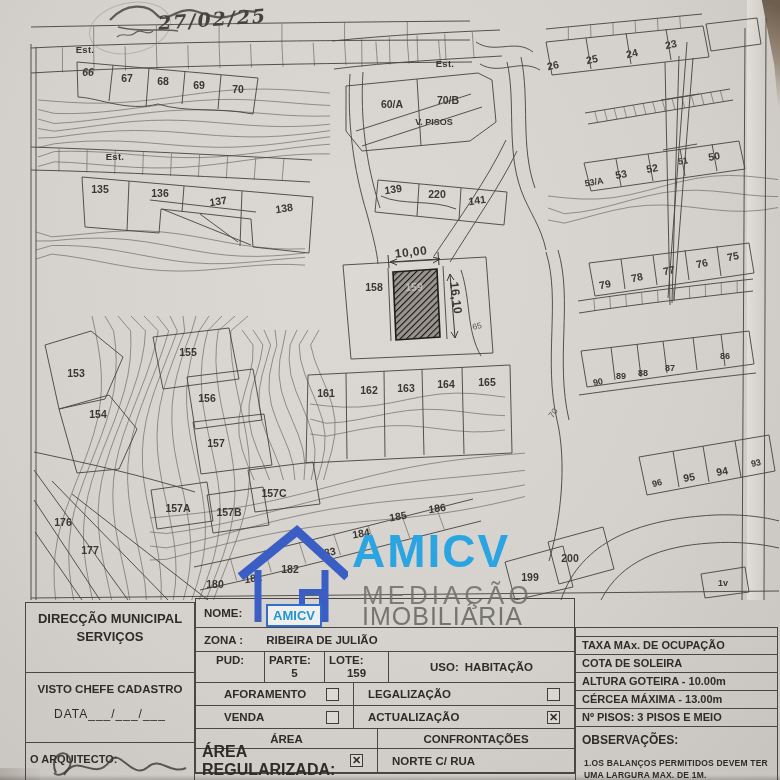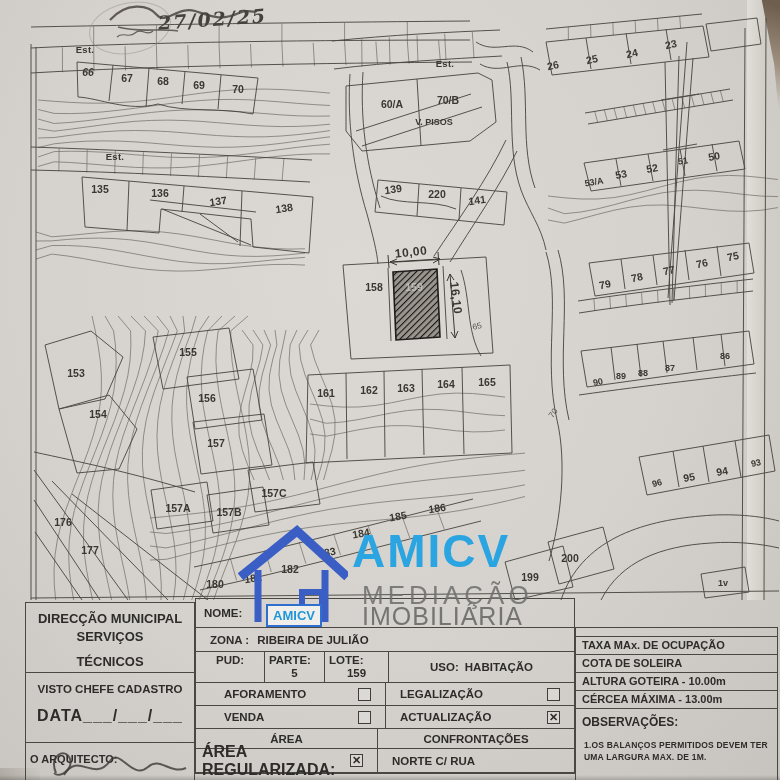--- a/index.html
+++ b/index.html
@@ -46,38 +46,38 @@
   
   .form{position:absolute;left:25px;top:597px;width:753px;height:183px;z-index:4;
     color:#2e2c29;}
   .form .box{position:absolute;border:1.3px solid #4a4742;box-sizing:border-box;}
   .f-left{left:0;top:5px;width:170px;height:178px;border-bottom:none!important;}
   .f-left-title{height:70px;border-bottom:1.3px solid #4a4742;text-align:center;
     font-weight:700;font-size:13px;padding-top:7px;line-height:1.35;box-sizing:border-box;}
   .f-left-title .t3{margin-top:8px;}
   .f-left-mid{height:60px;border-bottom:1.3px solid #4a4742;text-align:center;box-sizing:border-box;}
   .f-visto{font-weight:700;font-size:11.5px;margin-top:10px;}
-  .f-data{font-weight:700;font-size:16px;margin-top:12px;letter-spacing:1px;}
+  .f-data{font-weight:400;font-size:12px;margin-top:12px;letter-spacing:1px;}
   .f-left-bottom{position:relative;height:46px;}
   .f-arq{position:absolute;left:4px;top:10px;font-weight:700;font-size:11px;}
   .f-mid{left:170px;top:1px;width:380px;height:176px;}
   .f-row{position:relative;border-bottom:1.3px solid #4a4742;box-sizing:border-box;
     display:flex;align-items:center;font-size:11.5px;font-weight:700;}
   .r-nome{height:29px;padding-left:8px;}
-  .r-zona{height:24px;padding-left:14px;gap:8px;}
+  .r-zona{height:24px;padding-left:8px;gap:23px;}
   .r-pud{height:31px;padding:0;}
   .cell{height:100%;border-right:1.3px solid #4a4742;box-sizing:border-box;
     display:flex;flex-direction:column;justify-content:flex-start;padding:2px 4px;}
   .cell .cv{text-align:center;margin-top:1px;font-weight:700;}
   .c-pud{width:69px;padding-left:20px;}.c-parte{width:60px;}.c-lote{width:64px;}
   .c-uso{flex:1;border-right:none;justify-content:center;align-items:center;flex-direction:row;gap:6px;}
   .r-check{height:23px;padding:0;}
   .half{height:100%;display:flex;align-items:center;justify-content:space-between;
     box-sizing:border-box;padding:0 14px 0 28px;}
-  .half.lft{width:190px;border-right:1.3px solid #4a4742;}
+  .half.lft{width:158px;border-right:1.3px solid #4a4742;}
   .half.rgt{flex:1;padding-left:14px;}
   .r-head{height:20px;padding:0;}
   .headcell{height:100%;display:flex;align-items:center;justify-content:center;box-sizing:border-box;}
   .headcell.lft{width:182px;border-right:1.3px solid #4a4742;}
   .headcell.rgt{flex:1;}
   .r-reg{height:24px;padding:0;}
   .reg-l{width:182px;height:100%;display:flex;align-items:center;justify-content:space-between;
     box-sizing:border-box;padding:0 14px 0 6px;border-right:1.3px solid #4a4742;}
   .reg-l .lbl{font-size:16px;}
   .reg-r{flex:1;padding-left:14px;}
@@ -436,21 +436,20 @@
   <div class="logo logo-badge">
     <span>AMICV</span>
   </div>
 
   <div class="form">
 
     <div class="box f-left">
       <div class="f-left-title">
         <div>DIRECÇÃO MUNICIPAL</div>
         <div>SERVIÇOS</div>
-        <div class="t3">TÉCNICOS</div>
       </div>
       <div class="f-left-mid">
         <div class="f-visto">VISTO CHEFE CADASTRO</div>
         <div class="f-data">DATA___/___/___</div>
       </div>
       <div class="f-left-bottom">
         <div class="f-arq">O ARQUITECTO:</div>
         <svg class="sig2" width="160" height="46" viewBox="0 0 160 46">
           <path d="M22,30 C14,12 32,4 36,16 C39,26 26,36 20,30" stroke="#3b3835" stroke-width="2" fill="none" opacity="0.8"></path>
           <path d="M30,32 C44,8 60,40 76,18 C86,4 98,38 114,24 C126,13 136,32 152,25" stroke="#3b3835" stroke-width="2" fill="none" opacity="0.8"></path>
@@ -516,20 +515,21 @@
       </div>
     </div>
 
     <div class="box f-right">
       <div class="f-right-gap"></div>
       <div id="spec-rows">
           <div class="spec-row">TAXA MAx. DE OCUPAÇÃO</div>
           <div class="spec-row">COTA DE SOLEIRA</div>
           <div class="spec-row">ALTURA GOTEIRA -  10.00m</div>
           <div class="spec-row">CÉRCEA  MÁXIMA -  13.00m</div>
+          <div class="spec-row">Nº PISOS: 3 PISOS E MEIO</div>
         </div>
       <div class="obs-label">OBSERVAÇÕES:</div>
       <div class="obs-note">1.OS BALANÇOS PERMITIDOS DEVEM TER UMA LARGURA MAX. DE 1M.</div>
     </div>
 
   </div>
 
   <div class="edge-strip"></div>
   <div class="corner-shadow"></div>
   <div class="bl-shadow"></div>

